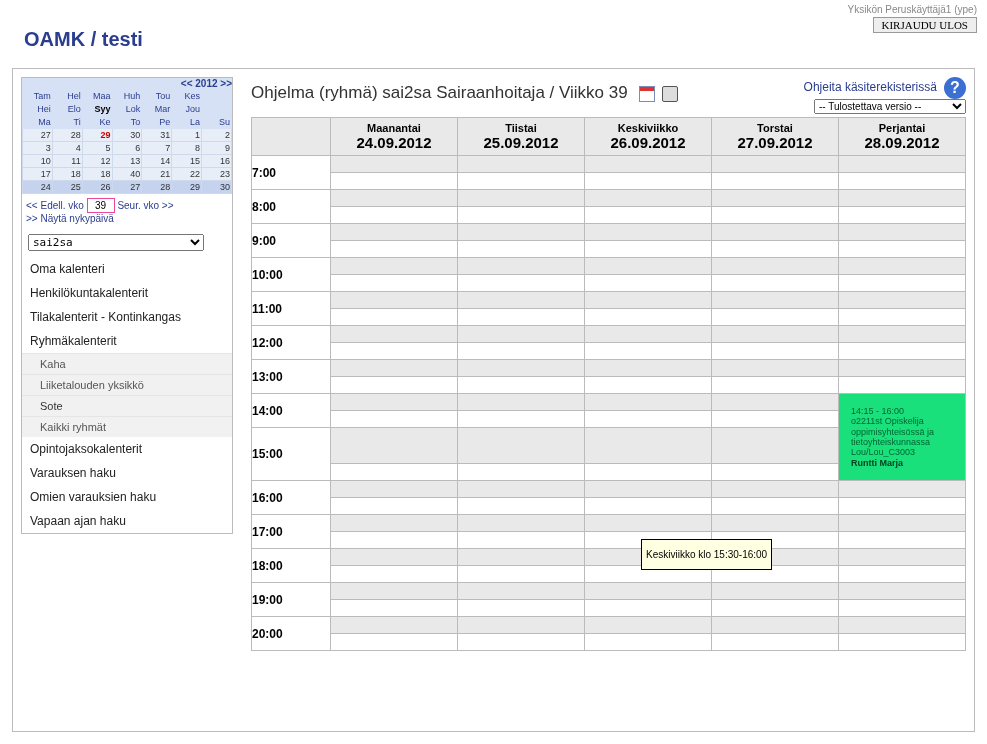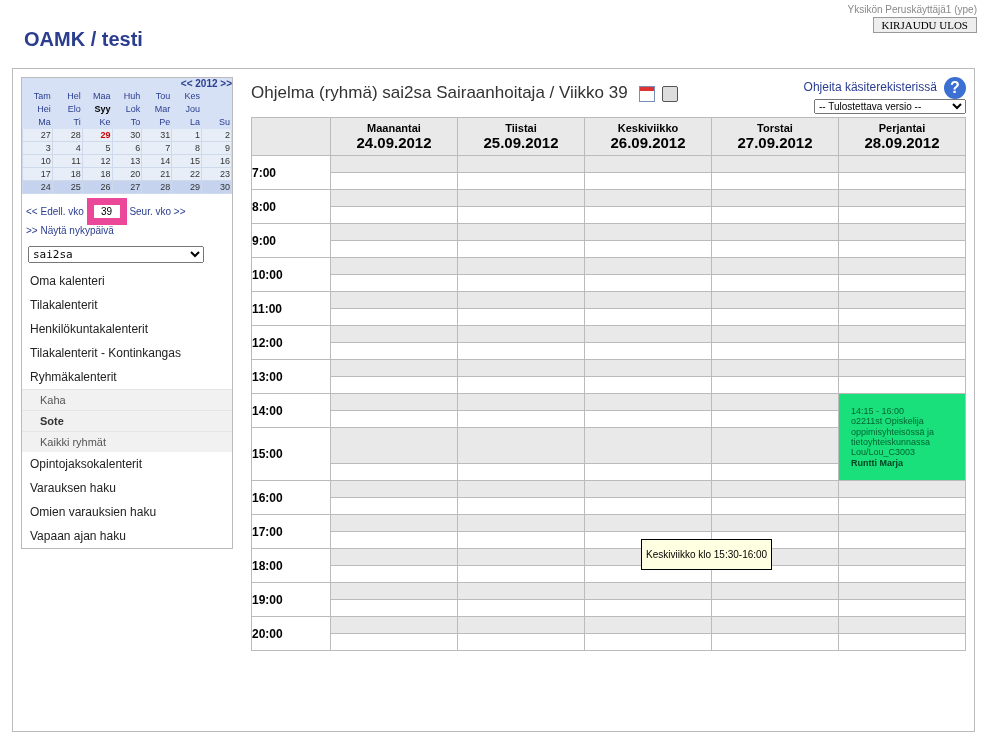--- a/index.html
+++ b/index.html
@@ -15,28 +15,28 @@
 .mc-grid{width:100%;border-collapse:collapse;table-layout:fixed}
 .mc-grid td{text-align:right;padding:1px;font-size:9px;border:1px solid #d6e1f5;color:#2a3d8f}
 .mc-grid .mon td{background:#d6e1f5;color:#2a3d8f;cursor:pointer}
 .mc-grid .mon td.cur{color:#000;font-weight:bold}
 .mc-grid .dh td{background:#d6e1f5;color:#2a3d8f}
 .mc-grid .days td{background:#e8eef8;color:#333;border:1px solid #cfd9ec;cursor:pointer}
 .mc-grid .days td.today{color:#c00;font-weight:bold}
 .mc-grid .days td.sel{background:#c5d3ee}
 .weeknav{font-size:10px;color:#2a3d8f;padding:4px;background:#fff}
 .weeknav a{color:#2a3d8f;text-decoration:none;cursor:pointer}
-.weeknav input{width:22px;font-size:10px;text-align:center;border:7px solid #ec4899}
+.weeknav input{width:22px;font-size:10px;text-align:center;border:1px solid #ec4899}
 .sel-wrap{padding:6px;background:#fff}
 .sel-wrap select{width:176px;font-family:monospace;font-size:11px}
 .navlist{background:#fff}
 .navlist .item{padding:5px 8px;font-size:12px;color:#222;cursor:pointer}
 .navlist .item.active{font-weight:normal}
 .navlist .sub{padding:4px 8px 4px 18px;font-size:11px;color:#555;background:#f1f1f1;border-top:1px solid #e5e5e5;cursor:pointer}
-.navlist .sub.bold{font-weight:bold;color:#333}
+.navlist .sub.bold{font-weight:normal;color:#333}
 .main{position:absolute;top:8px;left:238px;right:8px;bottom:8px}
 .main-head{position:relative;height:40px}
 .main-title{font-size:17px;color:#333;padding-top:6px}
 .head-right{position:absolute;top:0;right:0;text-align:right}
 .head-right a{color:#2a3d8f;text-decoration:none;font-size:12px;cursor:pointer}
 .head-right select{font-size:10px;width:152px}
 .icons{display:inline-block;vertical-align:middle;margin:0 6px}
 .icon{display:inline-block;width:14px;height:14px;margin:0 1px;vertical-align:middle}
 .icon-cal{background:linear-gradient(#fff,#fff);border:1px solid #7a8db5;box-shadow:inset 0 4px 0 #d33}
 .icon-print{border:1px solid #555;background:#ddd;border-radius:2px}
@@ -124,21 +124,21 @@
                 <td>12</td>
                 <td>13</td>
                 <td>14</td>
                 <td>15</td>
                 <td>16</td>
               </tr>
               <tr class="days">
                 <td>17</td>
                 <td>18</td>
                 <td>18</td>
-                <td>20</td>
+                <td>40</td>
                 <td>21</td>
                 <td>22</td>
                 <td>23</td>
               </tr>
               <tr class="days">
                 <td class="sel">24</td>
                 <td class="sel">25</td>
                 <td class="sel">26</td>
                 <td class="sel">27</td>
                 <td class="sel">28</td>
@@ -152,25 +152,25 @@
         <a>&lt;&lt; Edell. vko</a>
         <input value="39" style="">
         <a>Seur. vko &gt;&gt;</a><br>
         <a>&gt;&gt; Näytä nykypäivä</a>
       </div>
       <div class="sel-wrap">
         <select><option>sai2sa</option></select>
       </div>
       <div class="navlist">
         <div class="item">Oma kalenteri</div>
-        <div class="item">Tilakalenterit</div>
         <div class="item">Henkilökuntakalenterit</div>
         <div class="item">Tilakalenterit - Kontinkangas</div>
         <div class="item active">Ryhmäkalenterit</div>
         <div class="sub">Kaha</div>
+        <div class="sub">Liiketalouden yksikkö</div>
         <div class="sub bold">Sote</div>
         <div class="sub">Kaikki ryhmät</div>
         <div class="item">Opintojaksokalenterit</div>
         <div class="item">Varauksen haku</div>
         <div class="item">Omien varauksien haku</div>
         <div class="item">Vapaan ajan haku</div>
       </div>
     </div>
 
     <div class="main">

